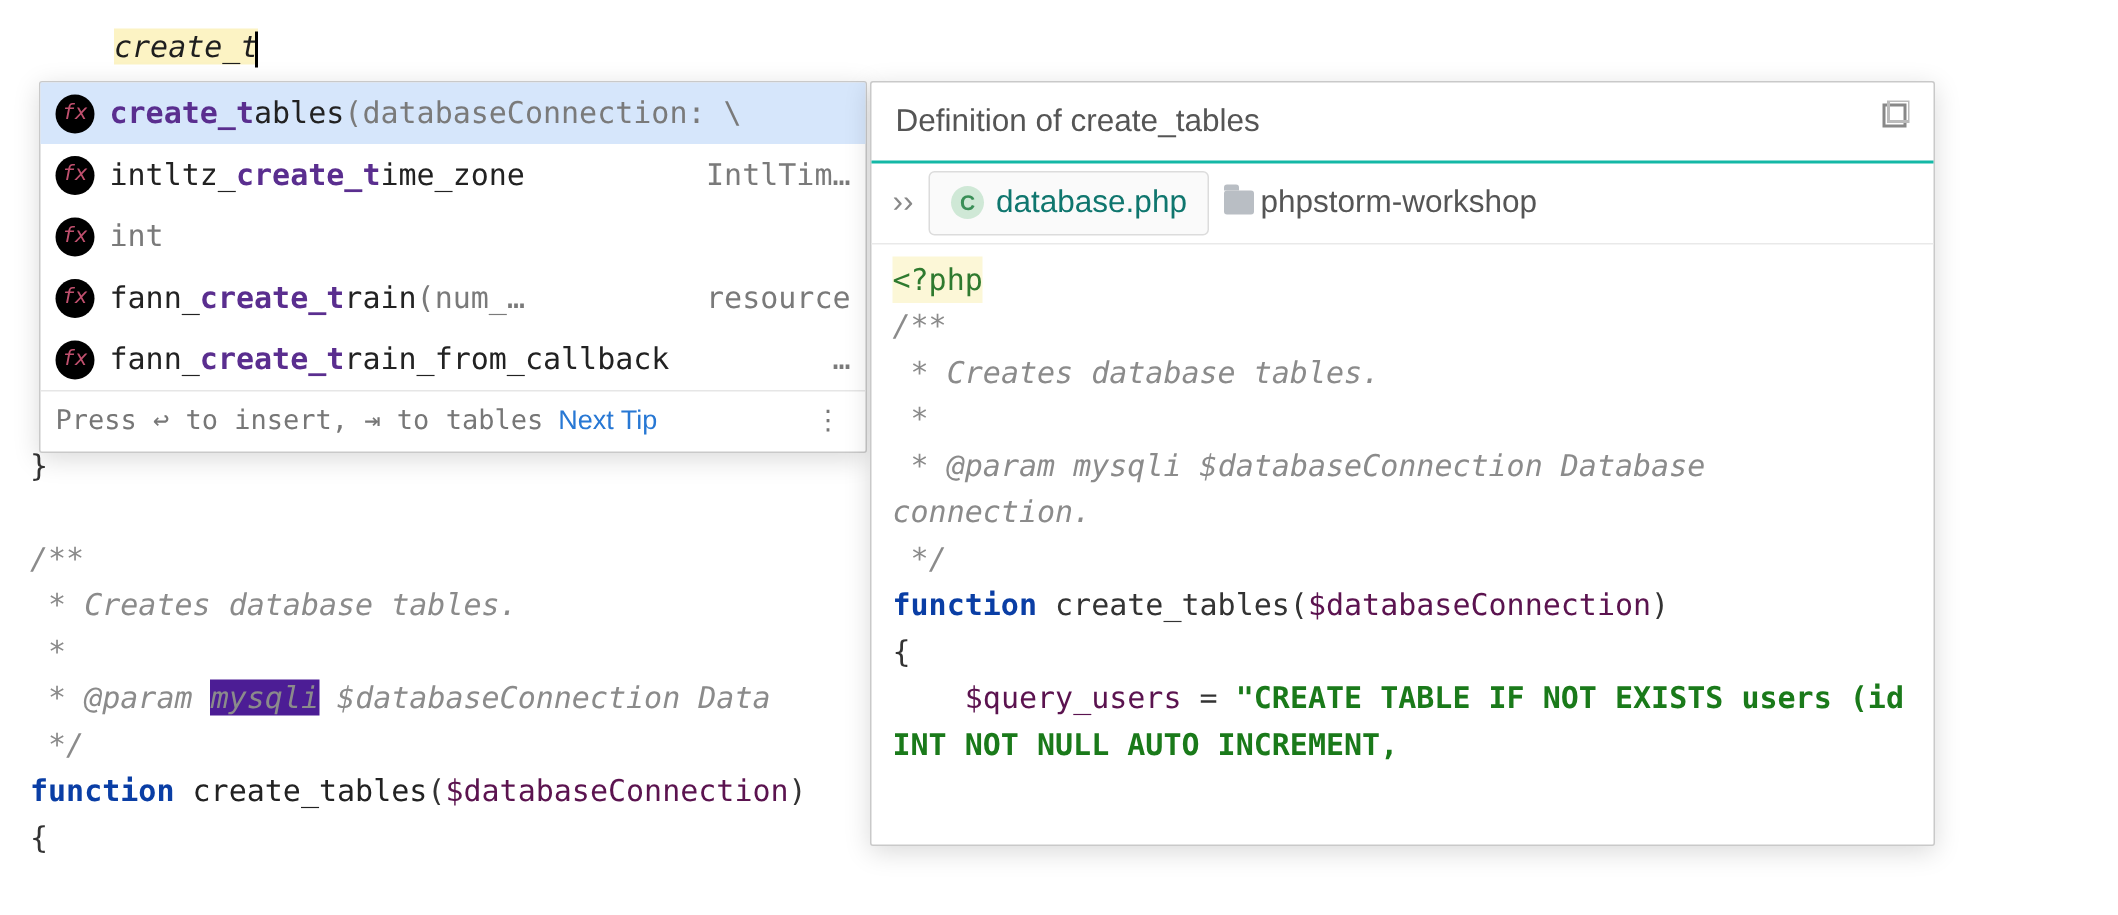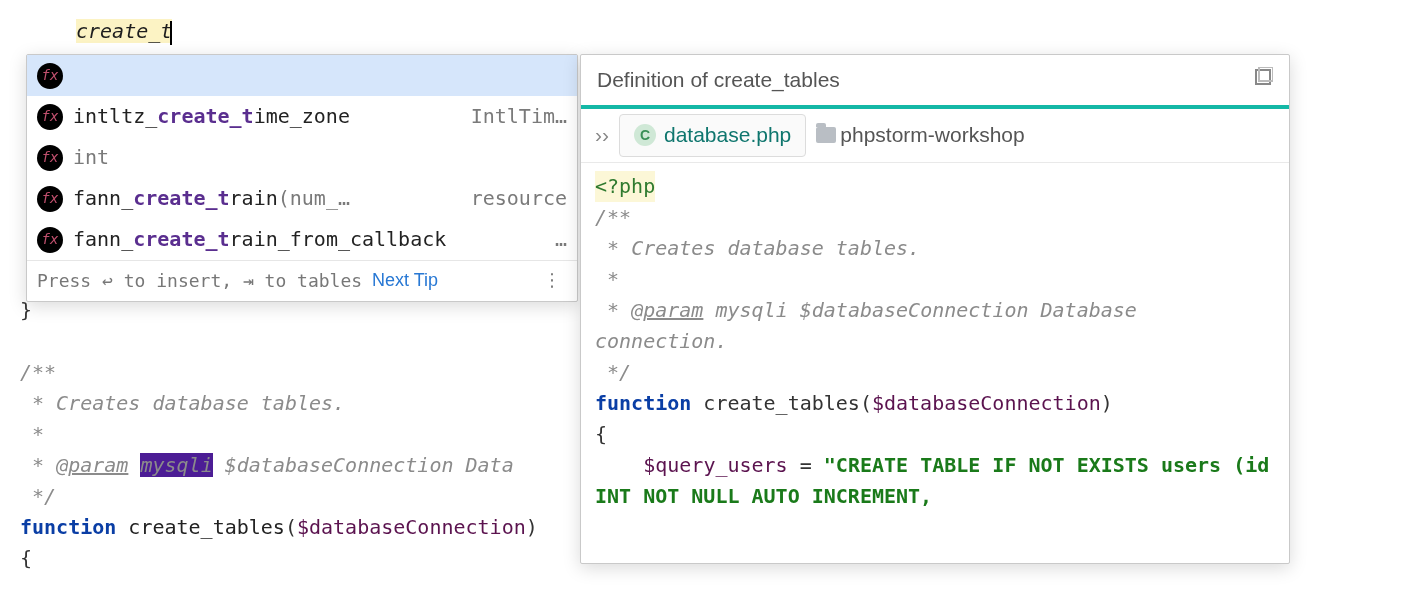--- a/index.html
+++ b/index.html
@@ -8,35 +8,35 @@
   .code-line{white-space:pre}
   .indent{display:inline-block;width:56px}
   .typed{font-style:italic;color:#1e1e1e}
   .typed-hl{background:#fcf3c4}
   .cursor{display:inline-block;width:2px;height:24px;background:#000;vertical-align:middle;margin-left:-2px}
   .kw{color:#0a3ea5;font-weight:600}
   .fn-name{color:#222}
   .var{color:#5b134f}
   .doc{color:#8b8b8b;font-style:italic}
   .doc-hl{background:#4c1d95;font-style:italic;color:#8b8b8b}
-  .tag-u{text-decoration:underline}
+  .tag-u{}
   .popup{position:absolute;top:54px;left:26px;width:552px;height:248px;background:#fff;border:1px solid #c9c9c9;box-shadow:0 4px 18px rgba(0,0,0,0.15);border-radius:2px}
   .cc-row{display:flex;align-items:center;height:41px;padding:0 10px;gap:10px;font-family:Menlo,Consolas,monospace}
   .cc-row.sel{background:#d6e6fb}
   .fx-icon{width:26px;height:26px;border-radius:50%;background:#000000;color:#c0506e;font-size:14px;font-style:italic;display:flex;align-items:center;justify-content:center;flex-shrink:0}
   .cc-label{flex:1;white-space:nowrap;overflow:hidden;text-overflow:ellipsis;color:#222}
   .cc-label .match{font-weight:600;color:#5a2e8f}
   .cc-label .sig{color:#7a7a7a}
   .cc-ret{color:#7a7a7a;white-space:nowrap}
   .cc-foot{display:flex;align-items:center;height:40px;padding:0 10px;border-top:1px solid #e6e6e6;color:#777;font-size:18px;font-family:-apple-system,Helvetica,Arial,sans-serif}
   .cc-foot .keyhint{font-family:Menlo,Consolas,monospace}
   .next-tip{color:#2878d4;margin-left:10px;cursor:pointer}
   .more-icon{margin-left:auto;color:#777;padding:0 6px;cursor:pointer}
   .defpanel{position:absolute;top:54px;left:580px;width:710px;height:510px;background:#fff;border:1px solid #c9c9c9;box-shadow:0 4px 18px rgba(0,0,0,0.15);border-radius:2px;display:flex;flex-direction:column}
-  .def-head{height:54px;display:flex;align-items:center;padding:0 16px;color:#555;font-family:-apple-system,Helvetica,Arial,sans-serif;font-size:21px;border-bottom:4px solid #14b8a6}
+  .def-head{height:54px;display:flex;align-items:center;padding:0 16px;color:#555;font-family:-apple-system,Helvetica,Arial,sans-serif;font-size:21px;border-bottom:2px solid #14b8a6}
   .pin-icon{margin-left:auto;color:#777;cursor:pointer}
   .def-crumb{height:54px;display:flex;align-items:center;gap:10px;padding:0 14px;border-bottom:1px solid #e9e9e9;font-family:-apple-system,Helvetica,Arial,sans-serif;font-size:21px}
   .chev{color:#888}
   .file-chip{display:flex;align-items:center;gap:8px;border:1px solid #dcdcdc;border-radius:4px;padding:4px 14px;background:#fafafa}
   .file-chip .c-icon{width:22px;height:22px;border-radius:50%;background:#cfe8d6;color:#3a8f57;font-size:14px;font-weight:700;display:flex;align-items:center;justify-content:center}
   .file-chip .file-label{color:#0f766e}
   .proj{display:flex;align-items:center;gap:4px;color:#555}
   .folder-icon{width:20px;height:16px;background:#b9bec4;border-radius:2px;position:relative}
   .folder-icon::before{content:"";position:absolute;left:0;top:-4px;width:10px;height:4px;background:#b9bec4;border-radius:2px 2px 0 0}
   .def-code{flex:1;padding:8px 14px;font-family:Menlo,Consolas,monospace;font-size:20px;line-height:1.55;overflow:hidden;white-space:pre-wrap}
@@ -65,20 +65,21 @@
   <div class="code-line"><span class="doc"> * Creates database tables.</span></div>
   <div class="code-line"><span class="doc"> *</span></div>
   <div class="code-line"><span class="doc"> * </span><span class="doc tag-u">@param</span><span class="doc"> </span><span class="doc-hl">mysqli</span><span class="doc"> $databaseConnection Data</span></div>
   <div class="code-line"><span class="doc"> */</span></div>
   <div class="code-line"><span class="kw">function</span><span class="fn-name"> create_tables</span><span>(</span><span class="var">$databaseConnection</span><span>)</span></div>
   <div class="code-line"><span>{</span></div>
 
   <div class="popup">
     <div class="cc-row sel">
       <span class="fx-icon">fx</span>
+      <span class="cc-label"><span class="match">create_t</span><span>ables</span><span class="sig">(databaseConnection: \</span></span>
       <span class="cc-ret"></span>
     </div>
     <div class="cc-row">
       <span class="fx-icon">fx</span>
       <span class="cc-label"><span>intltz_</span><span class="match">create_t</span><span>ime_zone</span></span>
       <span class="cc-ret">IntlTim…</span>
     </div>
     <div class="cc-row">
       <span class="fx-icon">fx</span>
       <span class="cc-ret">int</span>

